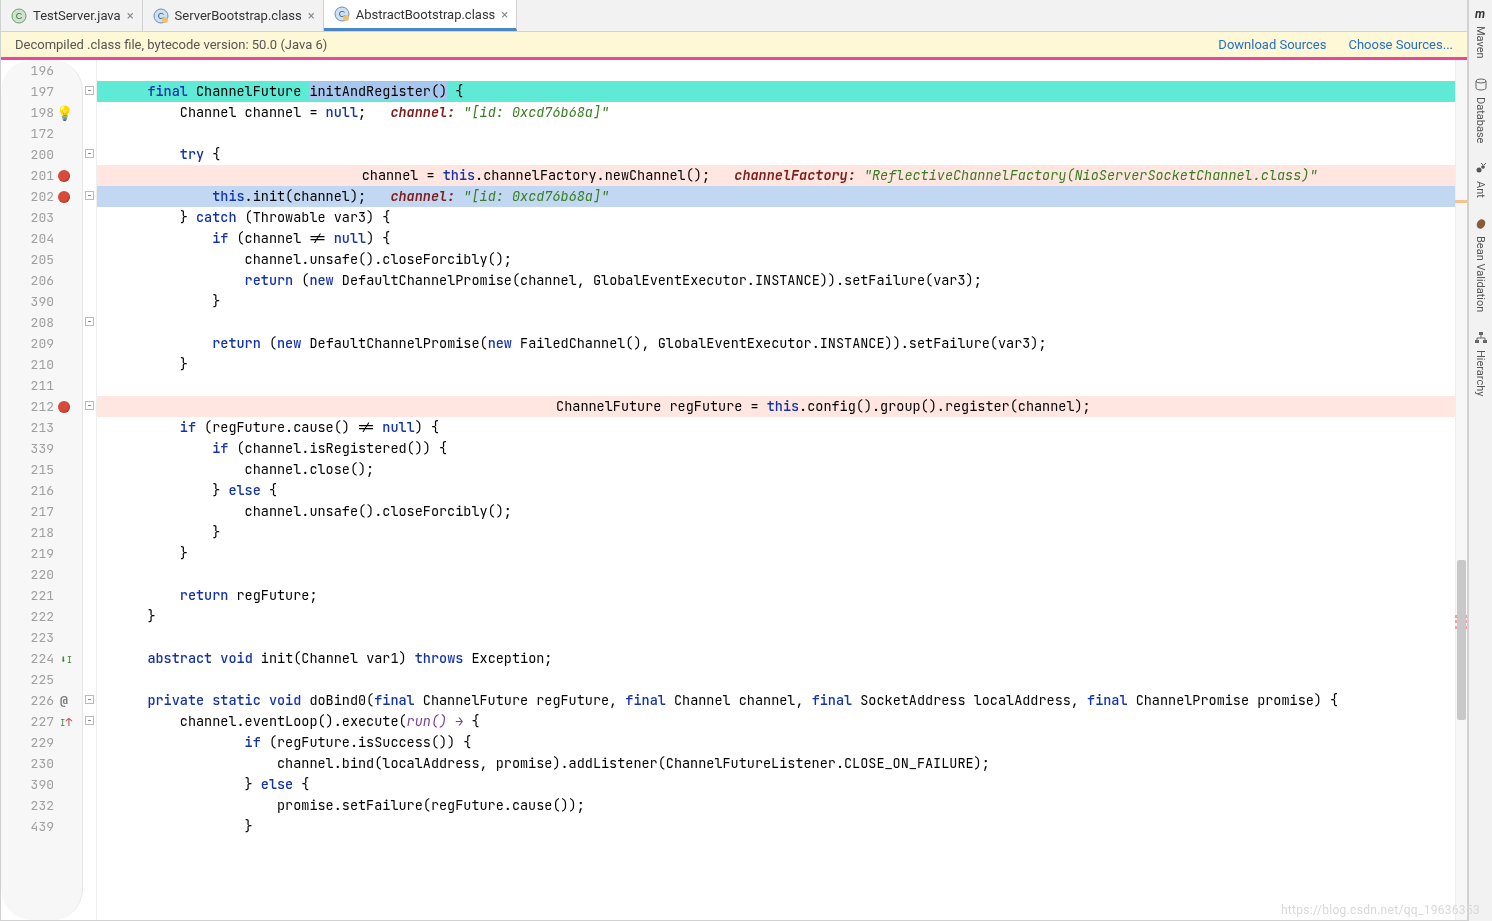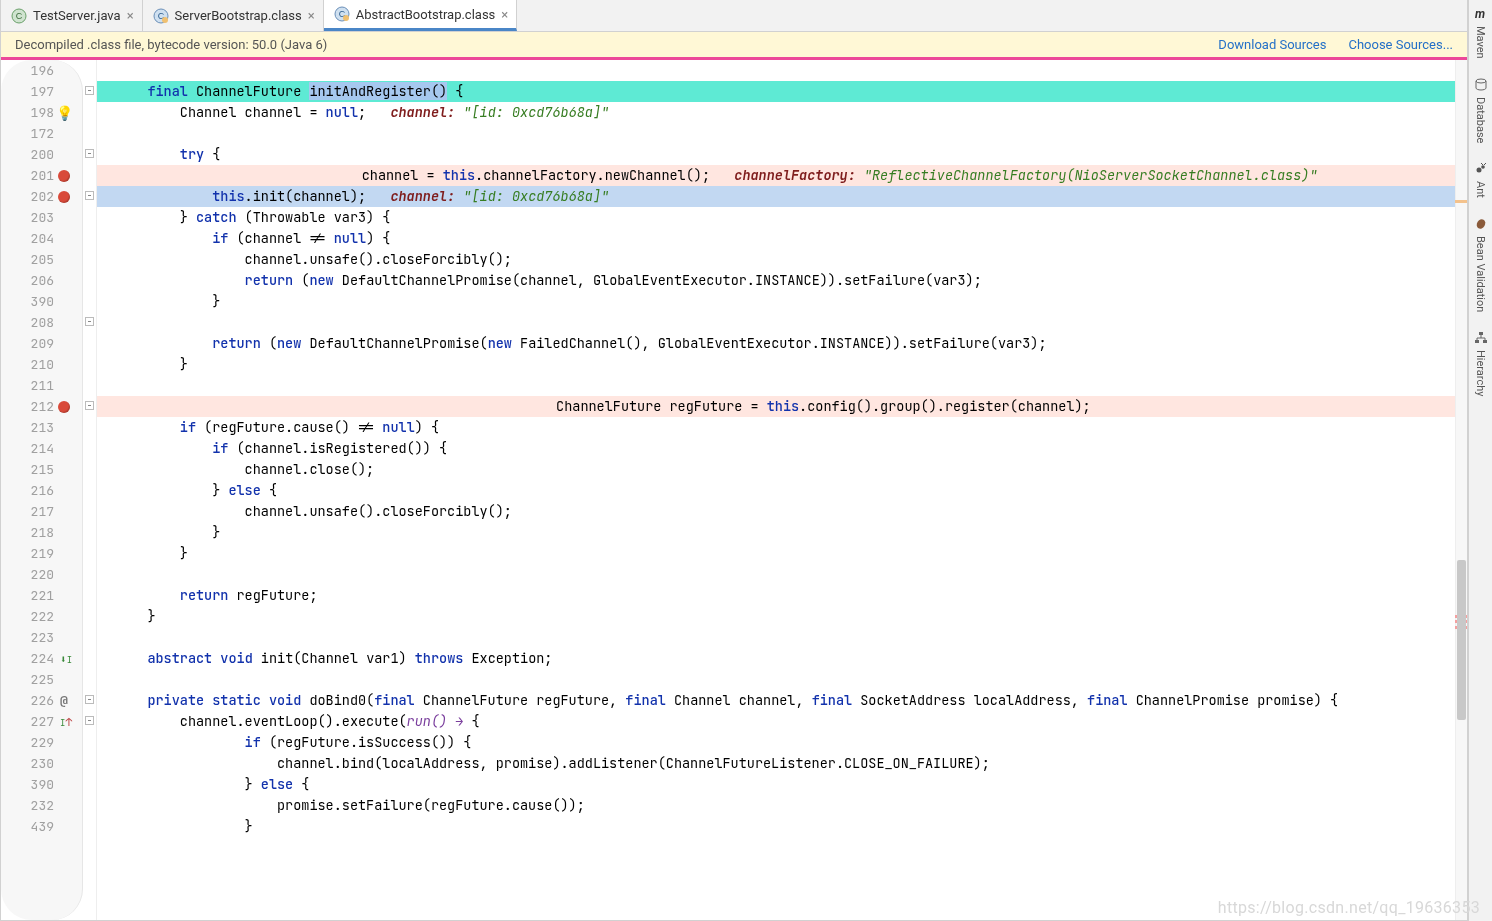--- a/index.html
+++ b/index.html
@@ -154,21 +154,21 @@
   .scroll-thumb { position:absolute; right:1px; width:9px; background:#c8c8c8; border-radius:2px;}
   .scroll-mark { position:absolute; right:0; width:12px; height:3px; }
   .bp-icon {
     width:12px;height:12px;border-radius:50%;background:#d94a3a;display:inline-block;
     box-shadow: inset -1px -1px 1px rgba(0,0,0,.2);
   }
   .bulb-icon { color:#f0a500; font-size:14px;}
   .arrow-icon { font-size:11px; }
   .at-icon { color:#777; font-size:13px; font-weight:bold;}
   .watermark {
-    position:absolute; right:12px; bottom:4px; font-size:16px; color:#d8d8d8; letter-spacing:.3px;
+    position:absolute; right:12px; bottom:4px; font-size:12px; color:#d8d8d8; letter-spacing:.3px;
   }
 </style>
 </head>
 <body>
 
 <div class="main-area">
 
   <div class="tabs">
     <div class="tab">
       <span class="file-icon">
@@ -224,21 +224,21 @@
         <div class="gutter-row">204</div>
         <div class="gutter-row">205</div>
         <div class="gutter-row">206</div>
         <div class="gutter-row">390</div>
         <div class="gutter-row">208</div>
         <div class="gutter-row">209</div>
         <div class="gutter-row">210</div>
         <div class="gutter-row">211</div>
         <div class="gutter-row">212<span class="gutter-icon" style="right: 8px; top: 4px;"><span class="bp-icon"></span></span></div>
         <div class="gutter-row">213</div>
-        <div class="gutter-row">214</div>
+        <div class="gutter-row">339</div>
         <div class="gutter-row">215</div>
         <div class="gutter-row">216</div>
         <div class="gutter-row">217</div>
         <div class="gutter-row">218</div>
         <div class="gutter-row">219</div>
         <div class="gutter-row">220</div>
         <div class="gutter-row">221</div>
         <div class="gutter-row">222</div>
         <div class="gutter-row">223</div>
         <div class="gutter-row">224<span class="gutter-icon"><span class="arrow-icon" style="color:#3a8a3a">⬇</span><span style="color:#3a8a3a;font-size:9px">I</span></span></div>

